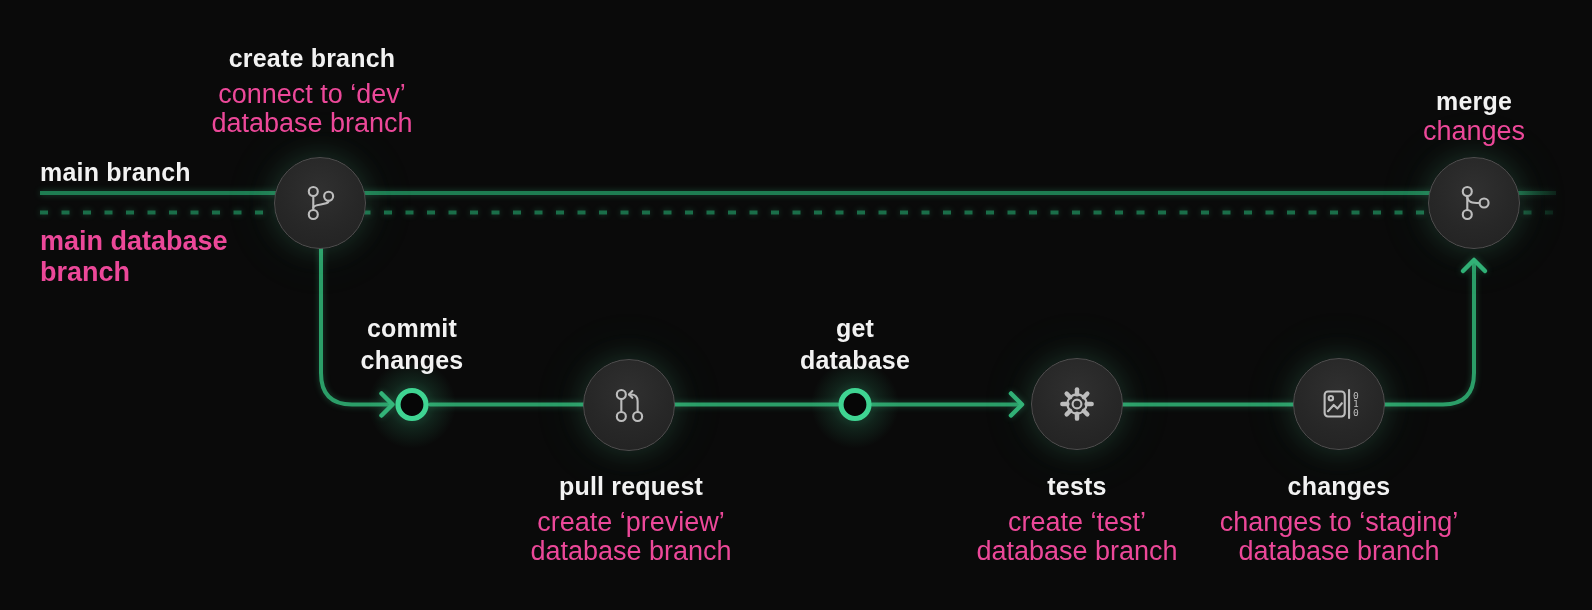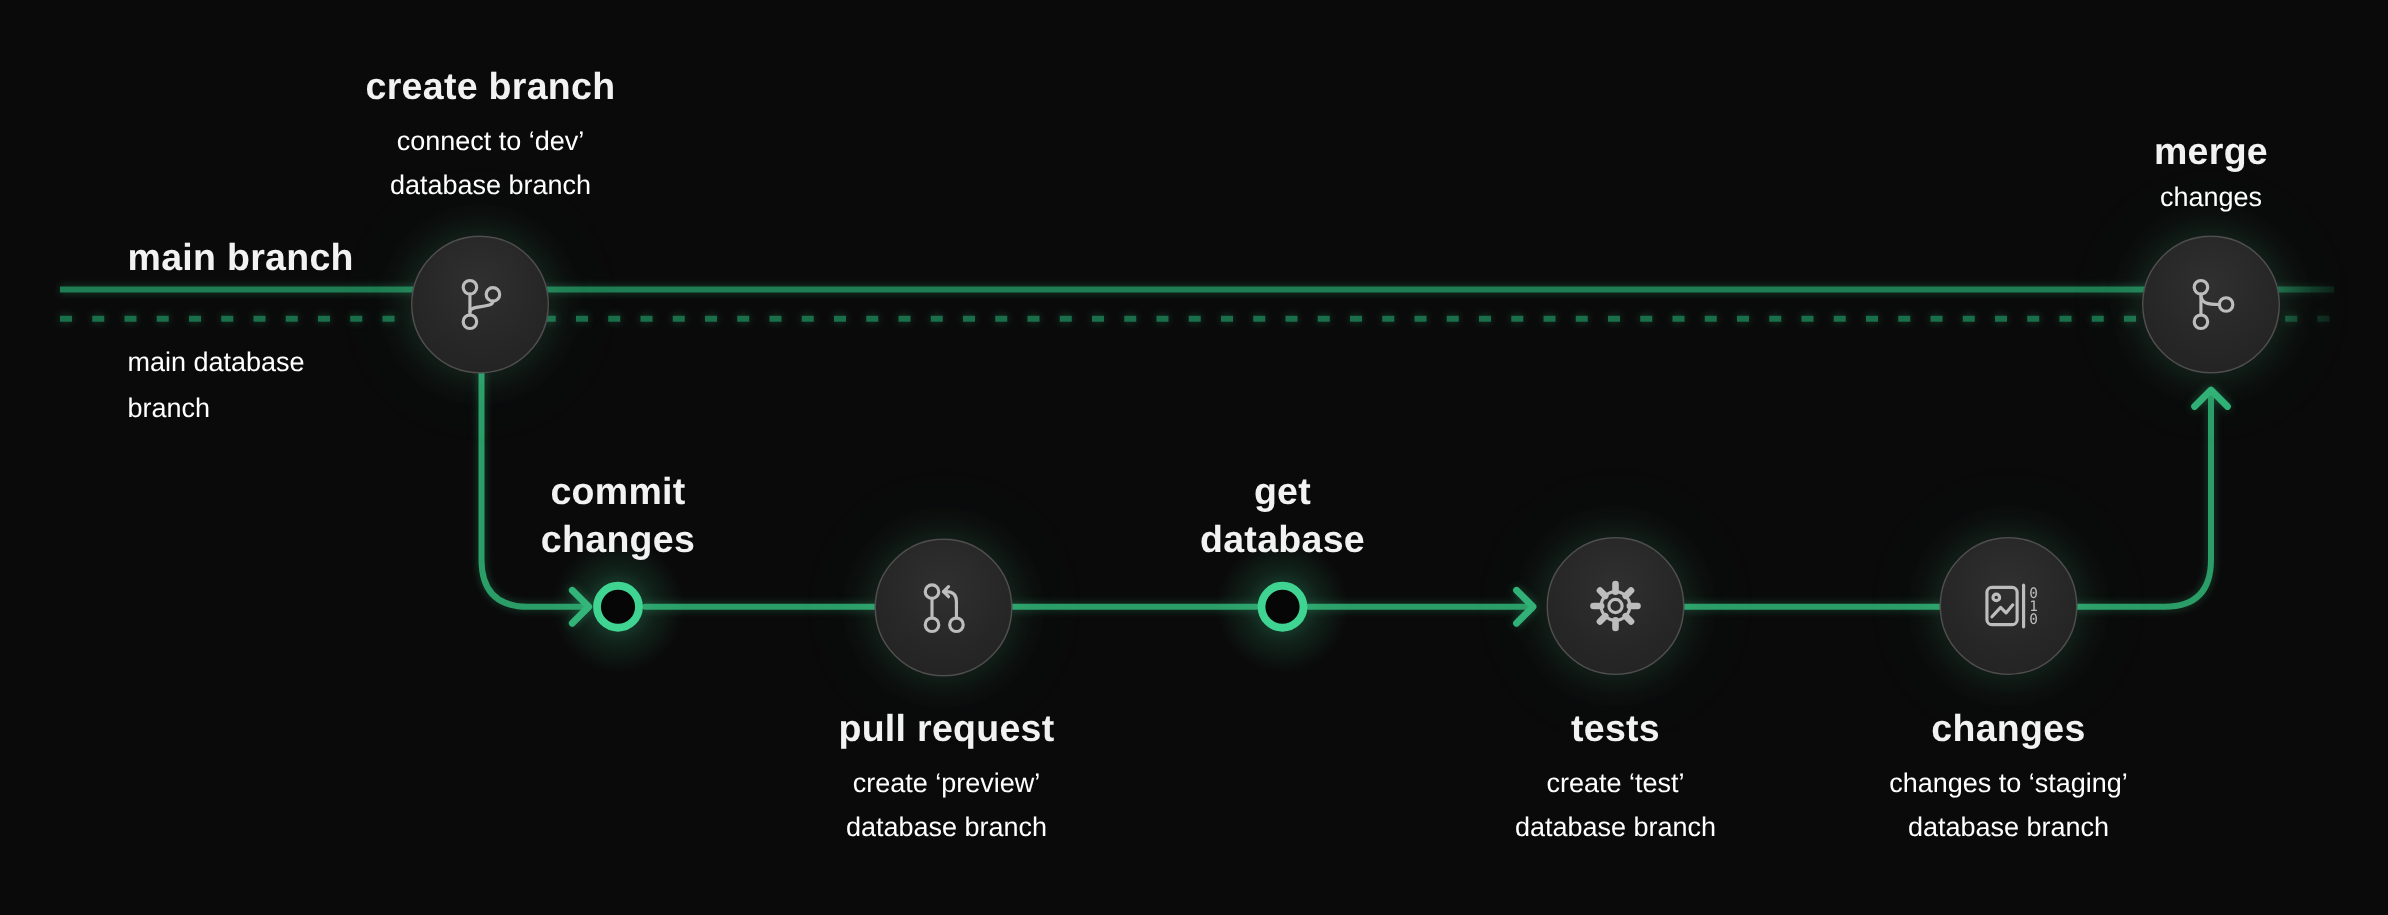--- a/index.html
+++ b/index.html
@@ -46,37 +46,37 @@
   }
   .gear-tick { stroke-width: 4.6; }
   .icon-digit {
     fill: #bdbdbd;
     font-family: "DejaVu Sans Mono", monospace;
     font-size: 10px;
   }
 
   
   .label-block { position: absolute; text-align: center; transform: translateX(-50%); white-space: nowrap; }
-  .label-left  { position: absolute; text-align: left; white-space: nowrap; margin-left: 45px; }
+  .label-left  { position: absolute; text-align: left; white-space: nowrap; }
   .title {
     font-size: 25px;
     font-weight: 700;
     line-height: 32px;
     color: #f2f2f2;
     letter-spacing: 0.2px;
   }
   .subtitle {
-    font-size: 18px;
+    font-size: 27px;
     font-weight: 400;
     line-height: 29px;
-    color: #ffffff;
+    color: #ec4899;
   }
   .subtitle-gap { margin-top: 6px; }
   .milestone-label .title { line-height: 32px; }
-  .lane-sub { line-height: 31px; }
+  .lane-sub { line-height: 31px; font-weight: bold; }
 </style>
 </head>
 <body>
 
 <div class="canvas">
 
   <svg class="connectors" width="1592" height="610" viewBox="0 0 1592 610">
     <defs>
       <radialGradient id="ringGlow">
         <stop offset="0%" stop-color="rgba(65,211,146,0.38)"></stop>
@@ -192,21 +192,21 @@
   </div>
 
   <div class="label-left" style="left:40px; top:156px;">
     <div class="title">main branch</div>
   </div>
   <div class="label-left" style="left:40px; top:226px;">
     <div class="subtitle lane-sub">main database</div>
     <div class="subtitle lane-sub">branch</div>
   </div>
 
-  <div class="label-block" style="left:327px; top:42px;">
+  <div class="label-block" style="left:312px; top:42px;">
     <div class="title">create branch</div>
     <div class="subtitle subtitle-gap">connect to ‘dev’</div>
     <div class="subtitle">database branch</div>
   </div>
 
   <div class="label-block" style="left:1474px; top:42px;margin-top:43px;">
     <div class="title">merge</div>
     <div class="subtitle">changes</div>
   </div>
 

